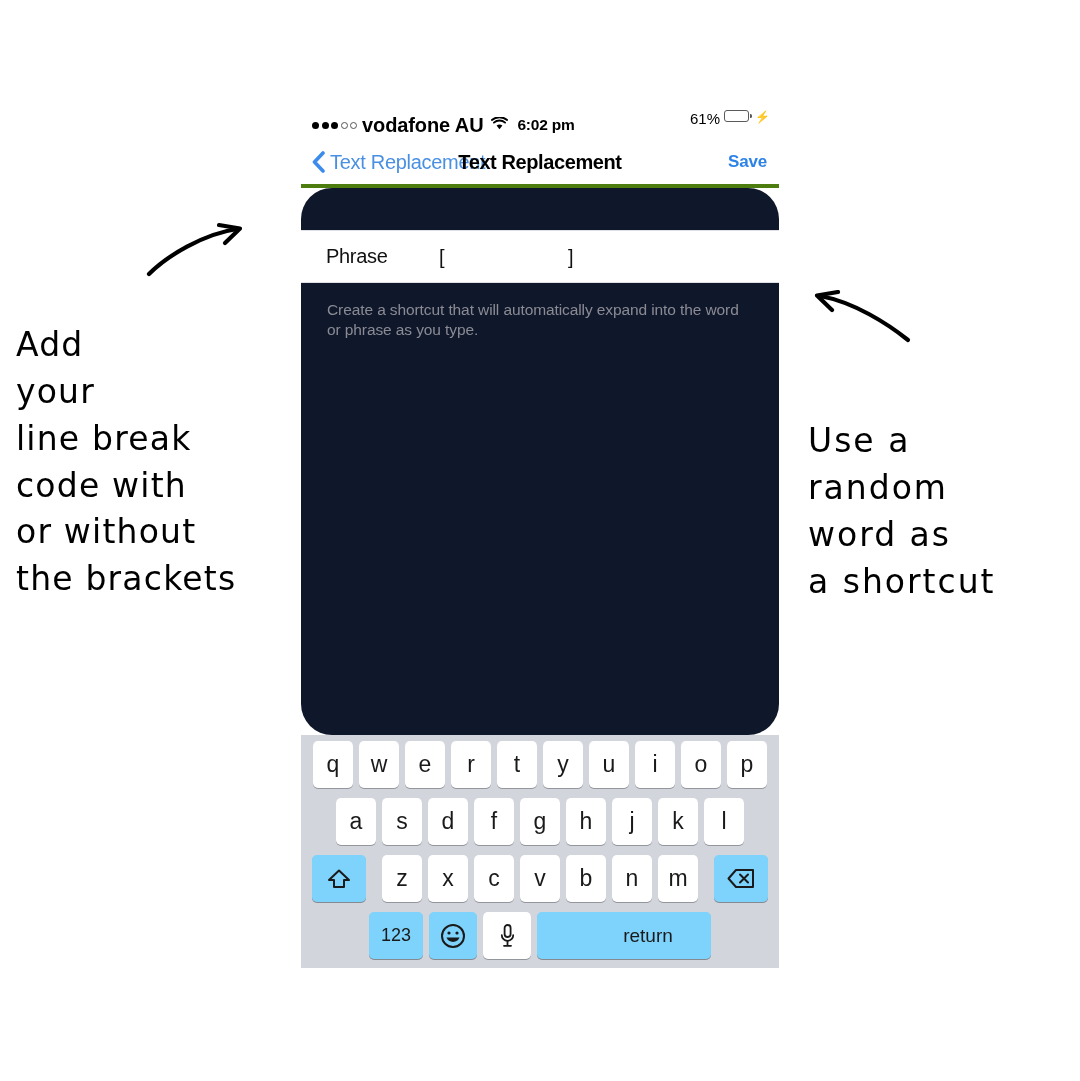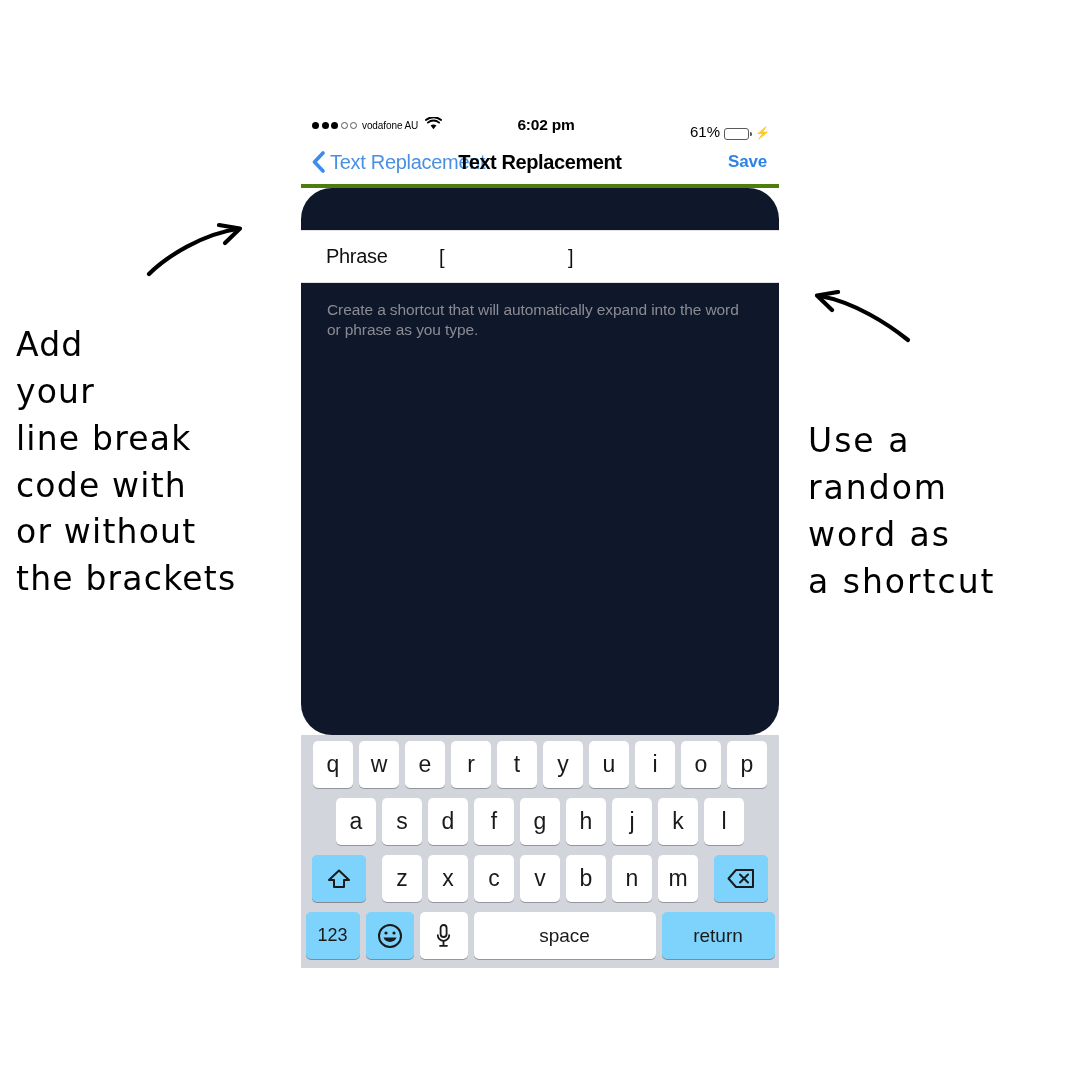--- a/index.html
+++ b/index.html
@@ -39,36 +39,36 @@
     left: 11px; top: 0;
     height: 30px;
     display: flex;
     align-items: center;
     gap: 5px;
   }
   .sig-dots { display: flex; align-items: center; gap: 2.5px; }
   .dot { width: 7px; height: 7px; border-radius: 50%; }
   .dot.on { background: #000; }
   .dot.off { background: #fff; border: 1.3px solid #555; box-sizing: border-box; }
-  #carrier { font-size: 10px; letter-spacing: -0.1px; }
+  #carrier { font-size: 20px; letter-spacing: -0.1px; font-weight: bold; }
   #wifi-icon { display: inline-block; margin-left: 2px; }
   #status-center {
     position: absolute;
     left: 12px; right: 0; top: 0;
     height: 30px;
     display: flex; align-items: center; justify-content: center;
     font-weight: bold;
     font-size: 15.5px;
     letter-spacing: -0.2px;
   }
   #status-right {
     position: absolute;
     right: 9px; top: 0;
     height: 30px;
-    display: flex; align-items: flex-end; gap: 4px;
+    display: flex; align-items: flex-start; gap: 4px;
   }
   #batt-pct { font-size: 15px; }
   .battery {
     position: relative;
     width: 25px; height: 12px;
     border: 1.3px solid #5a5a5a;
     border-radius: 3px;
     box-sizing: border-box;
     padding: 1.3px;
   }
@@ -211,21 +211,21 @@
   #row1 { padding: 0 2px; }
   #row2 { padding: 0 25px; }
   #row3 { padding: 0 2px; }
   .key.wide-fn { width: 54px; }
   #key-shift { margin-right: 13px; }
   #key-backspace { margin-left: 13px; }
   .key.num { width: 54px; font-size: 18px; margin-right: 6px; }
   .key.emoji { width: 48px; margin-right: 6px; }
   .key.mic { width: 48px; margin-right: 6px; }
   .key.space { width: 182px; font-size: 19px; margin-right: 6px; }
-  .key.return { width: 113px; font-size: 19px; }
+  .key.return { width: 126px; font-size: 19px; padding-left: 48px; }
   #row4 { margin-bottom: 0; }
 
   
   .handwriting {
     position: absolute;
     font-family: "DejaVu Sans", sans-serif;
     color: #000;
     line-height: 1.42;
     letter-spacing: 1.2px;
     font-size: 33px;
@@ -382,17 +382,16 @@
           <path d="M6.5 14.5 A7 7 0 0 0 19.5 14.5 Z" fill="#1a1a1a"></path>
         </svg>
       </div>
       <div class="key mic">
         <svg width="15" height="26" viewBox="0 0 15 26">
           <rect x="4.6" y="2" width="6" height="12" rx="3" fill="none" stroke="#1a1a1a" stroke-width="1.8"></rect>
           <path d="M1.8 12.2 A5.7 5.7 0 0 0 13.2 12.2" fill="none" stroke="#1a1a1a" stroke-width="1.8" stroke-linecap="round"></path>
           <path d="M7.5 18 L7.5 22.5 M4 22.8 L11 22.8" stroke="#1a1a1a" stroke-width="1.8" stroke-linecap="round"></path>
         </svg>
       </div>
-      <div class="key space">space</div>
       <div class="key dark return">return</div>
     </div>
   </div>
 </div>
 
 </body></html>

